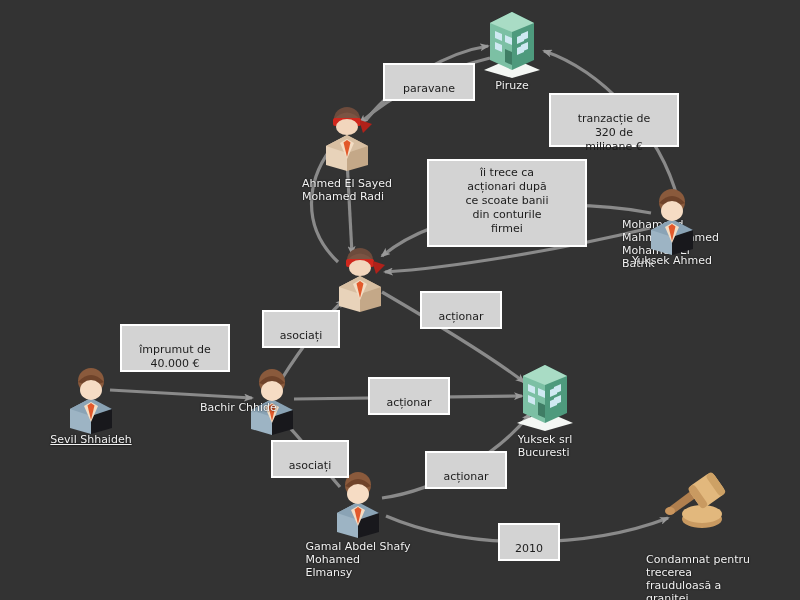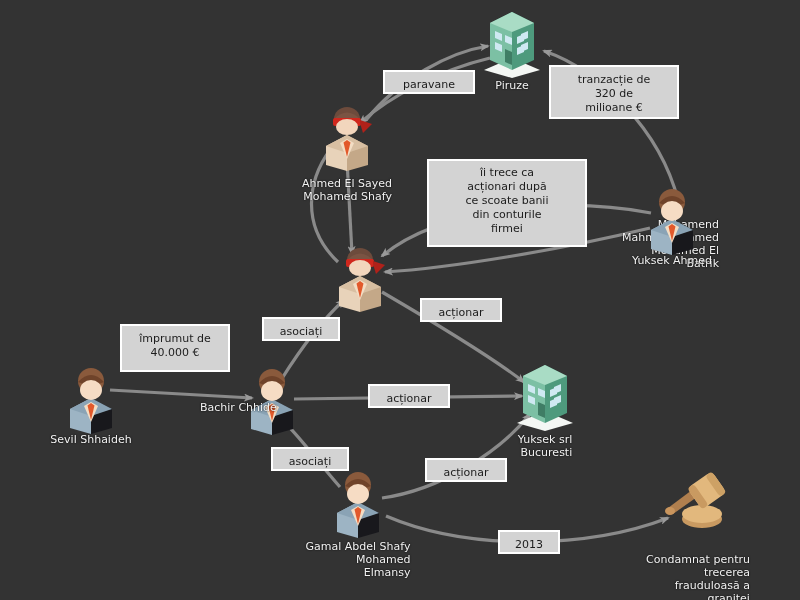--- a/index.html
+++ b/index.html
@@ -29,36 +29,36 @@
   .node-icon {
     position: absolute;
     left: 50%; top: 50%;
     transform: translate(-50%, -50%);
   }
   .node-label {
     position: absolute;
     left: 50%;
     transform: translateX(-50%);
     white-space: pre;
-    text-align: right;
+    text-align: left;
     color: #f2f2f2;
     font-size: 11px;
     line-height: 13px;
     text-shadow: 0 0 2px #000;
   }
   .edge-label {
     position: absolute;
     transform: translate(-50%, -50%);
     background: #d3d3d3;
     border: 2px solid #ffffff;
     color: #1c1c1c;
     font-size: 11px;
     line-height: 14px;
     text-align: center;
-    padding: 6px 10px;
+    padding: 17px 10px;
     white-space: pre;
     box-sizing: border-box;
   }
   .edge-label.tall {
     padding: 5px 12px;
     overflow: hidden;
   }
 </style>
 </head>
 <body>
@@ -117,21 +117,21 @@
     <path d="M31 36 L10 47 L31 54 L52 47 Z" fill="#d8bfa2"></path>
     <path d="M31 40 L24 44 L31 60 L38 44 Z" fill="#f3ddc4"></path>
     <path d="M31 41 L27.5 43.5 L31 58 L34.5 43.5 Z" fill="#e2592b"></path>
     <ellipse cx="31" cy="20" rx="13" ry="12" fill="#6d4b3c"></ellipse>
        <path d="M18 20 q13 -13 26 0 q-13 7 -26 0 z" fill="#7a5443"></path>
        <rect x="17" y="19" width="28" height="8" rx="2" fill="#d0271d"></rect>
        <path d="M44 21 l12 4 l-9 9 l-3 -10 z" fill="#b0211a"></path>
        <ellipse cx="31" cy="28" rx="11" ry="8" fill="#f2d6bd"></ellipse>
   </svg></div>
         <div class="node-label" style="top: 40px;">Ahmed El Sayed
-Mohamed Shafy</div>
+Mohamed Radi</div>
       </div>
       <div class="node" style="left: 360px; top: 278px;">
         <div class="node-icon"><svg width="62" height="72" viewBox="0 0 62 72">
     <path d="M31 36 L10 47 L10 66 L31 72 L31 47 Z" fill="#e8d3ba"></path>
     <path d="M31 36 L52 47 L52 66 L31 72 L31 47 Z" fill="#c4a888"></path>
     <path d="M31 36 L10 47 L31 54 L52 47 Z" fill="#d8bfa2"></path>
     <path d="M31 40 L24 44 L31 60 L38 44 Z" fill="#f3ddc4"></path>
     <path d="M31 41 L27.5 43.5 L31 58 L34.5 43.5 Z" fill="#e2592b"></path>
     <ellipse cx="31" cy="20" rx="13" ry="12" fill="#6d4b3c"></ellipse>
        <path d="M18 20 q13 -13 26 0 q-13 7 -26 0 z" fill="#7a5443"></path>
@@ -161,21 +161,21 @@
         <div class="node-icon"><svg width="62" height="72" viewBox="0 0 62 72">
     <path d="M31 36 L10 47 L10 66 L31 72 L31 47 Z" fill="#9db4c4"></path>
     <path d="M31 36 L52 47 L52 66 L31 72 L31 47 Z" fill="#18181c"></path>
     <path d="M31 36 L10 47 L31 54 L52 47 Z" fill="#8aa3b5"></path>
     <path d="M31 40 L24 44 L31 60 L38 44 Z" fill="#f3ddc4"></path>
     <path d="M31 41 L27.5 43.5 L31 58 L34.5 43.5 Z" fill="#e2592b"></path>
     <ellipse cx="31" cy="19" rx="13" ry="13" fill="#8a5a3c"></ellipse>
        <path d="M18 20 q13 -14 26 0 q-13 6 -26 0 z" fill="#6f432a"></path>
        <ellipse cx="31" cy="28" rx="11" ry="10" fill="#f6dcc4"></ellipse>
   </svg></div>
-        <div class="node-label" style="top: 33px;">Sevil Shhaideh</div>
+        <div class="node-label" style="top: 33px; text-decoration: underline;">Sevil Shhaideh</div>
       </div>
       <div class="node" style="left: 272px; top: 401px;">
         <div class="node-icon"><svg width="62" height="72" viewBox="0 0 62 72">
     <path d="M31 36 L10 47 L10 66 L31 72 L31 47 Z" fill="#9db4c4"></path>
     <path d="M31 36 L52 47 L52 66 L31 72 L31 47 Z" fill="#18181c"></path>
     <path d="M31 36 L10 47 L31 54 L52 47 Z" fill="#8aa3b5"></path>
     <path d="M31 40 L24 44 L31 60 L38 44 Z" fill="#f3ddc4"></path>
     <path d="M31 41 L27.5 43.5 L31 58 L34.5 43.5 Z" fill="#e2592b"></path>
     <ellipse cx="31" cy="19" rx="13" ry="13" fill="#8a5a3c"></ellipse>
        <path d="M18 20 q13 -14 26 0 q-13 6 -26 0 z" fill="#6f432a"></path>
@@ -232,31 +232,31 @@
     </g>
   </svg></div>
         <div class="node-label" style="top: 48px;">Condamnat pentru
 trecerea
 frauduloasă a
 graniței</div>
       </div>
     </div>
   <div id="labels-layer">
       <div class="edge-label" style="left: 429px; top: 82px; width: 92px; height: 24px;">paravane</div>
-      <div class="edge-label" style="left: 614px; top: 92px; width: 130px; height: 54px;">tranzacție de
+      <div class="edge-label" style="left: 614px; top: 120px; width: 130px; height: 54px;">tranzacție de
 320 de
 milioane €</div>
       <div class="edge-label tall" style="left: 507px; top: 203px; width: 160px; height: 88px;">îi trece ca
 acționari după
 ce scoate banii
 din conturile
 firmei</div>
       <div class="edge-label" style="left: 461px; top: 310px; width: 82px; height: 24px;">acționar</div>
       <div class="edge-label" style="left: 301px; top: 329px; width: 78px; height: 24px;">asociați</div>
       <div class="edge-label" style="left: 175px; top: 348px; width: 110px; height: 48px;">împrumut de
 40.000 €</div>
       <div class="edge-label" style="left: 409px; top: 396px; width: 82px; height: 24px;">acționar</div>
       <div class="edge-label" style="left: 310px; top: 459px; width: 78px; height: 24px;">asociați</div>
       <div class="edge-label" style="left: 466px; top: 470px; width: 82px; height: 24px;">acționar</div>
-      <div class="edge-label" style="left: 529px; top: 542px; width: 62px; height: 24px;">2013</div>
+      <div class="edge-label" style="left: 529px; top: 542px; width: 62px; height: 24px;">2010</div>
     </div>
 
 </div>
 
 </body></html>

